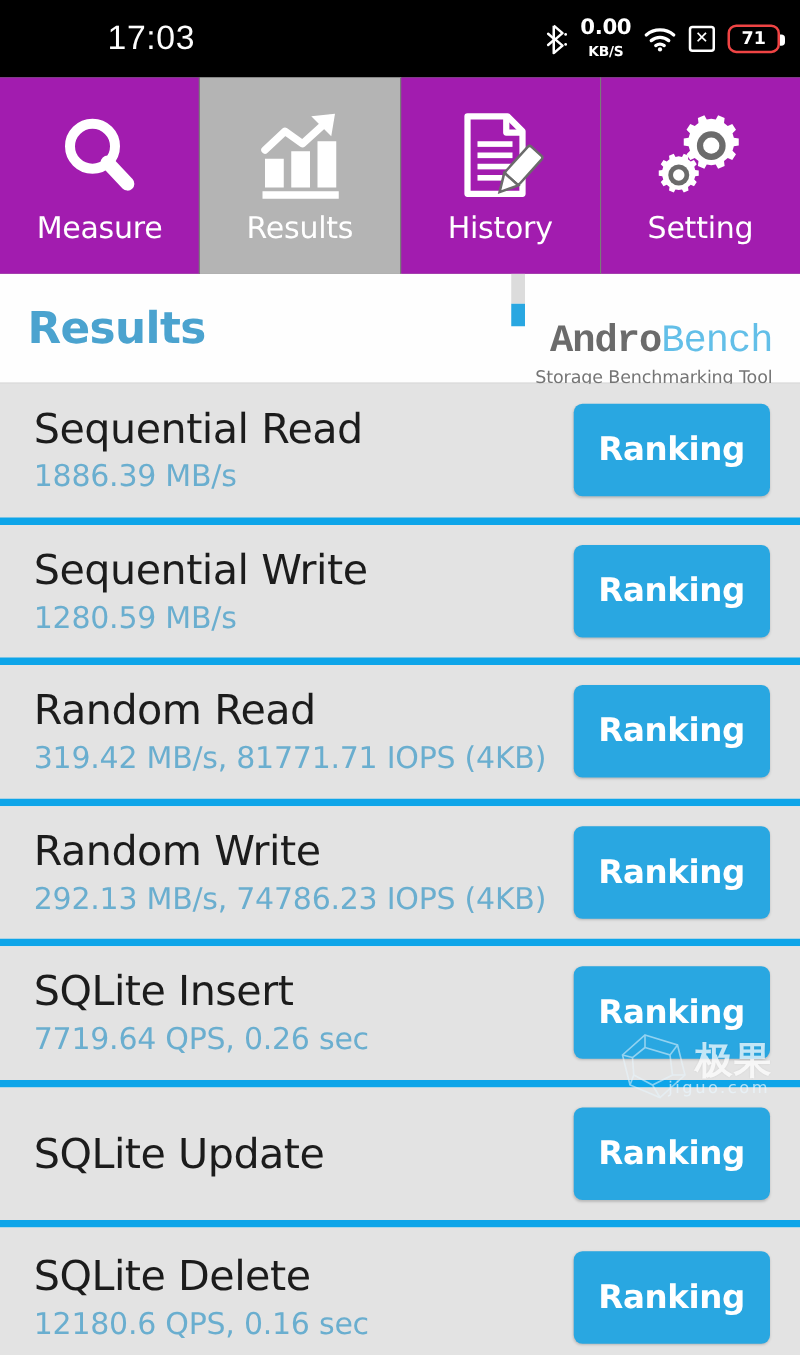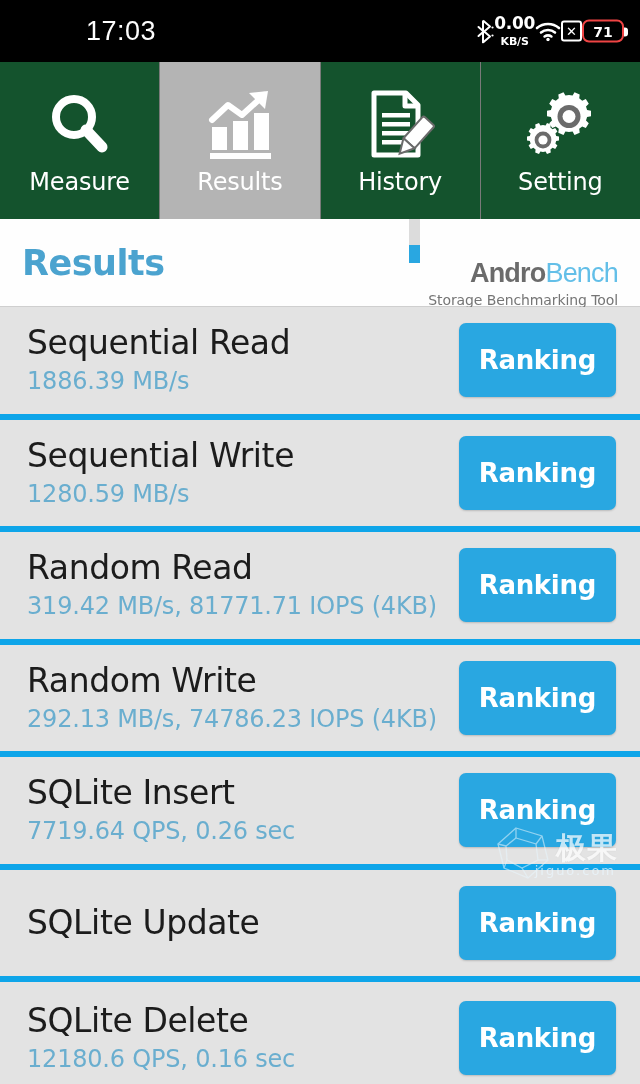--- a/index.html
+++ b/index.html
@@ -16,21 +16,21 @@
     height: 62px; background: #000; color: #fff;
     display: flex; align-items: center; position: relative;
   }
   .status-clock {
     position: absolute; left: 86px; top: 50%; transform: translateY(-50%);
     font-size: 27px; letter-spacing: 0.5px; color: #fdfdfd;
     font-family: "Liberation Sans", sans-serif;
   }
   .status-right {
     position: absolute; right: 16px; top: 50%; transform: translateY(-50%);
-    display: flex; align-items: center; gap: 0;
+    display: flex; align-items: center; gap: 10px;
   }
   .bt-icon { width: 17px; height: 24px; display:block; }
   .netspeed { text-align: center; line-height: 1; color: #fff; }
   .netspeed .v { font-size: 17px; font-weight: 700; letter-spacing: -0.3px; }
   .netspeed .u { font-size: 11px; font-weight: 700; letter-spacing: -0.2px; margin-top: 12px;}
   .wifi-icon { width: 26px; height: 20px; display:block; }
   .xbox-icon {
     width: 21px; height: 21px; border: 2px solid #fff; border-radius: 3px;
     display: flex; align-items: center; justify-content: center;
     font-size: 13px; line-height: 1; color: #fff; font-weight: 700;
@@ -41,21 +41,21 @@
     position: relative; color: #fff; font-size: 14px; font-weight: 600;
   }
   .battery::after {
     content: ""; position: absolute; right: -6px; top: 6px;
     width: 4px; height: 9px; background: #fff; border-radius: 0 3px 3px 0;
   }
 
   
   .tabbar { height: 157px; display: flex; background: #6b6b6b; }
   .tab {
-    flex: 1 1 0; background: #14532d;
+    flex: 1 1 0; background: #a21caf;
     display: flex; flex-direction: column; align-items: center; justify-content: center;
     position: relative; border-right: 1px solid #7a7a7a;
   }
   .tab:last-child { border-right: none; }
   .tab.active { background: #b4b4b4; }
   .tab-icon { height: 78px; display: flex; align-items: center; justify-content: center; }
   .tab-icon svg { display: block; }
   .tab-label {
     color: #ffffff; font-size: 24px; margin-top: 4px;
     font-family: "DejaVu Sans", sans-serif; letter-spacing: -0.2px;
@@ -70,22 +70,22 @@
   .page-title {
     color: #4ba3cf; font-size: 35px; font-weight: 700; letter-spacing: -0.5px;
     font-family: "DejaVu Sans", sans-serif;
   }
   .brand { display: flex; align-items: flex-start; gap: 8px; }
   .brand-bar { width: 11px; height: 46px; display: flex; flex-direction: column; }
   .brand-bar i { display: block; width: 100%; }
   .brand-bar .top { height: 60%; background: #dcdcdc; }
   .brand-bar .bot { height: 40%; background: #29a7e1; }
   .brand-text { display: flex; flex-direction: column; align-items: flex-end; }
-  .brand-name { font-size: 27px; font-weight: 700; line-height: 1; letter-spacing: -0.8px;
-    font-family: Liberation Sans, sans-serif; margin-top: 43px; }
+  .brand-name { font-size: 31px; font-weight: 700; line-height: 1; letter-spacing: -0.8px;
+    font-family: Liberation Mono, monospace; margin-top: 43px; }
   .brand-name .andro { color: #6b6b6b; }
   .brand-name .bench { color: #63bfe8; font-weight: 400; }
   .brand-sub { font-size: 14px; color: #757575; margin-top: 5px; letter-spacing: -0.1px; }
 
   
   .results { display: flex; flex-direction: column; }
   .row {
     height: 112.5px; background: #e3e3e3; border-bottom: 6px solid #0ea5e9;
     display: flex; align-items: center; justify-content: space-between;
     padding: 0 24px 0 27px; position: relative;

